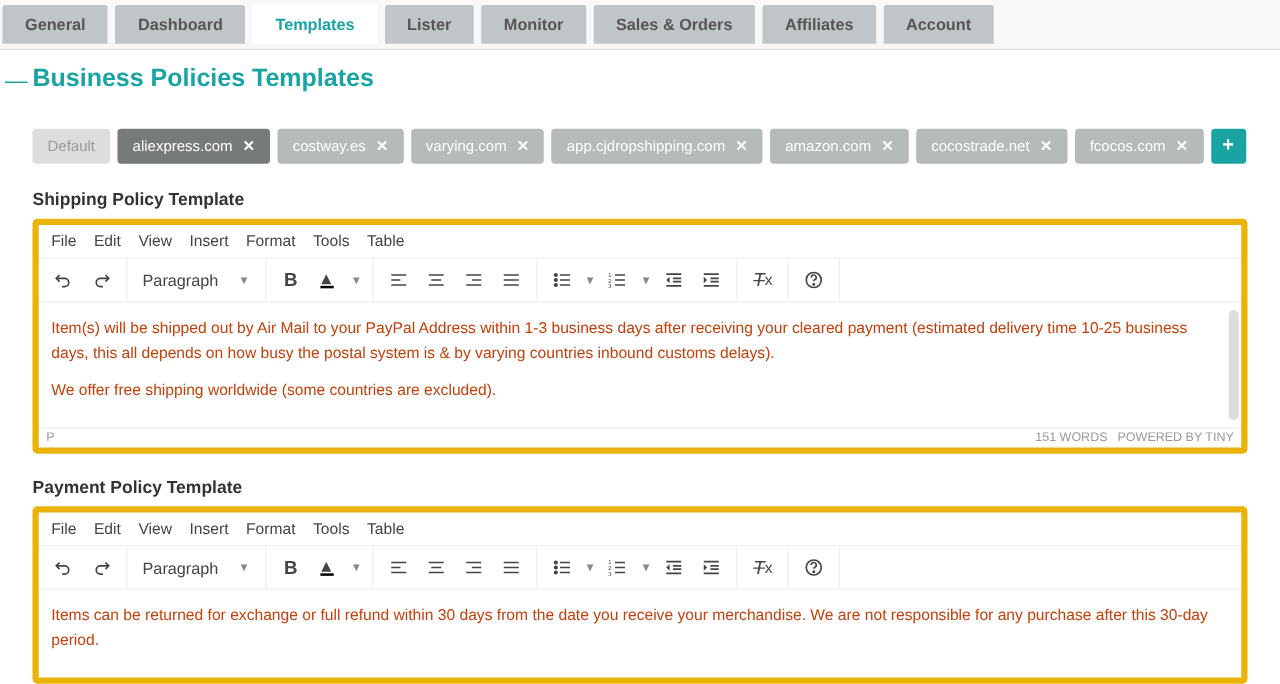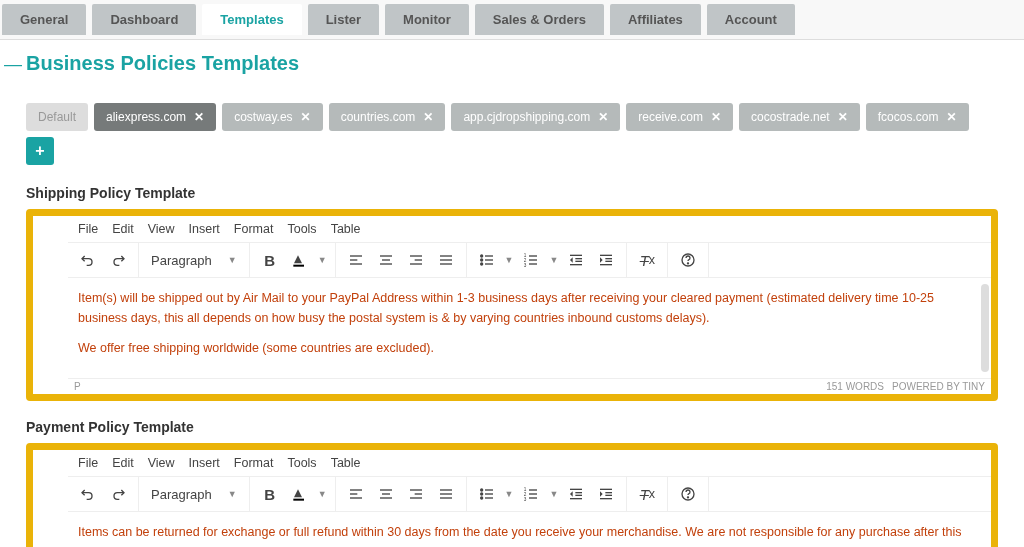--- a/index.html
+++ b/index.html
@@ -21,21 +21,21 @@
 .pill.selected { background: #767a7a; }
 .pill.default { background: #ddd; color: #999; }
 .pill-close { font-weight: bold; margin-left: 3px; }
 .pill-add { background: #1aa3a3; width: 28px; height: 28px; display: flex; align-items: center; justify-content: center; font-size: 16px; font-weight: bold; border-radius: 3px; }
 
 
 .section { padding: 0 26px 18px 26px; }
 .section-title { font-size: 14px; font-weight: 700; color: #333; margin-bottom: 8px; }
 
 
-.editor { border: 7px solid #eab308; border-radius: 4px; overflow: hidden; padding-left: 35px; }
+.editor { border: 5px solid #eab308; border-radius: 4px; overflow: hidden; }
 .editor-menubar { display: flex; gap: 14px; padding: 6px 10px; border-bottom: 1px solid #eee; font-size: 12.5px; color: #444; }
 .editor-menubar span { cursor: pointer; }
 .editor-toolbar { display: flex; align-items: center; border-bottom: 1px solid #eee; background: #fff; }
 .tb-group { display: flex; align-items: center; gap: 6px; padding: 4px 8px; border-right: 1px solid #eee; height: 34px; }
 .tb-btn { width: 24px; height: 24px; display: flex; align-items: center; justify-content: center; color: #444; cursor: pointer; font-size: 15px; }
 .tb-select { display: flex; align-items: center; gap: 16px; font-size: 13px; color: #444; cursor: pointer; padding: 0 4px; }
 .tb-caret { font-size: 9px; color: #888; }
 .editor-body { padding: 10px; min-height: 60px; font-size: 12.5px; color: #c2410c; line-height: 1.6; position: relative; }
 .editor-body p { margin-bottom: 10px; }
 .editor-body.short { min-height: 70px; }
@@ -67,29 +67,29 @@
   <div class="pill default">Default</div>
   <div class="pill selected">
     <span>aliexpress.com</span>
     <span class="pill-close">✕</span>
   </div>
   <div class="pill">
     <span>costway.es</span>
     <span class="pill-close">✕</span>
   </div>
   <div class="pill">
-    <span>countries.com</span>
+    <span>varying.com</span>
     <span class="pill-close">✕</span>
   </div>
   <div class="pill">
     <span>app.cjdropshipping.com</span>
     <span class="pill-close">✕</span>
   </div>
   <div class="pill">
-    <span>receive.com</span>
+    <span>amazon.com</span>
     <span class="pill-close">✕</span>
   </div>
   <div class="pill">
     <span>cocostrade.net</span>
     <span class="pill-close">✕</span>
   </div>
   <div class="pill">
     <span>fcocos.com</span>
     <span class="pill-close">✕</span>
   </div>

